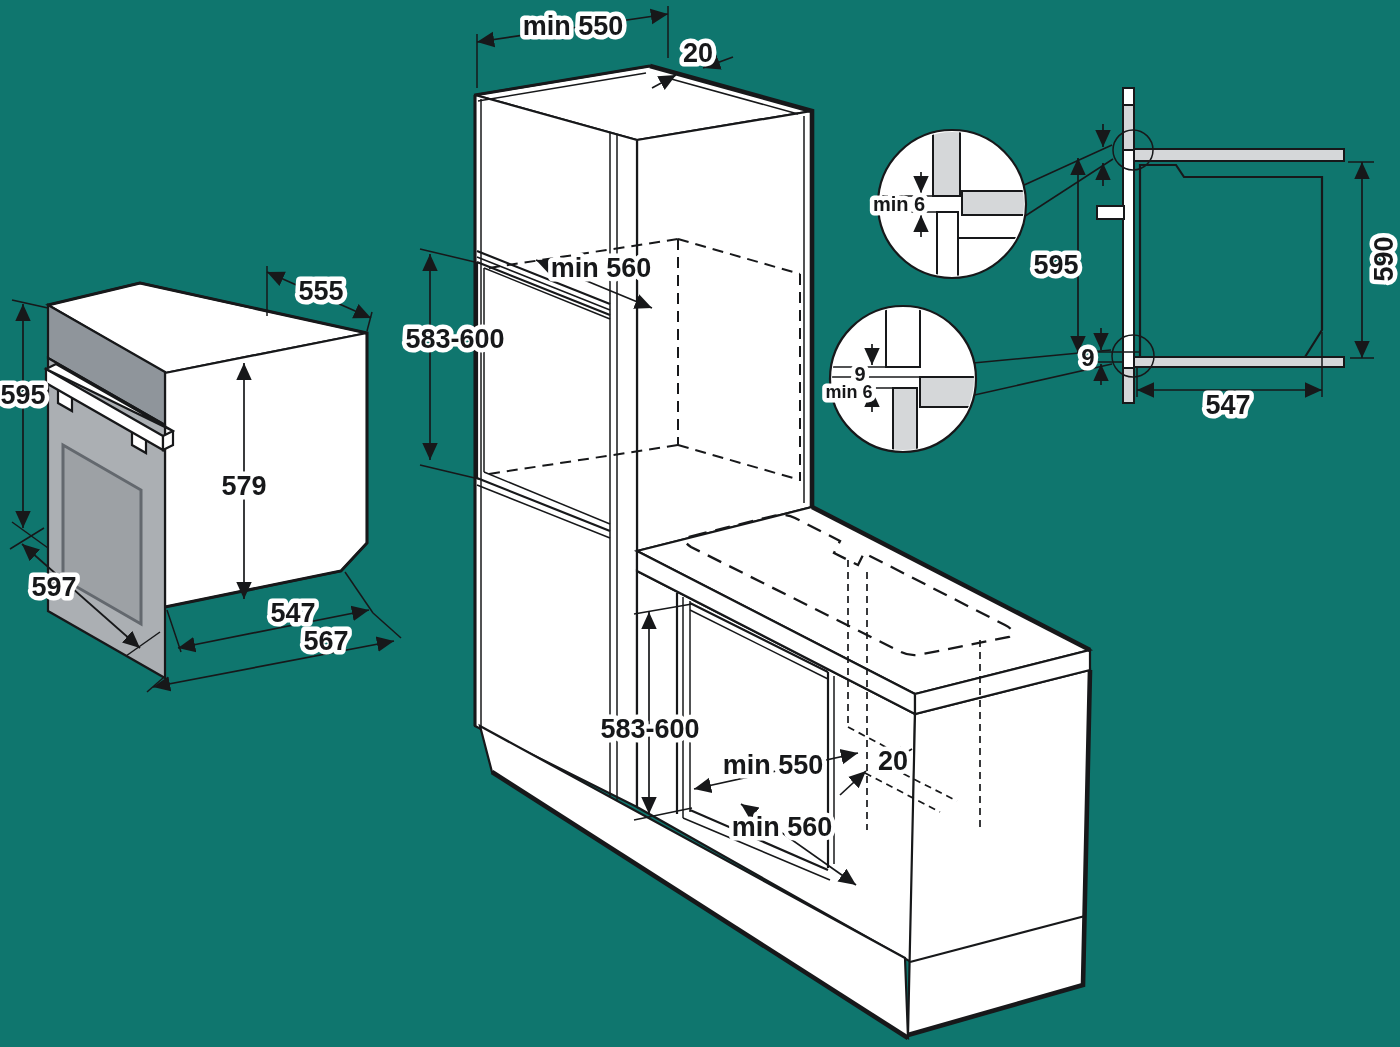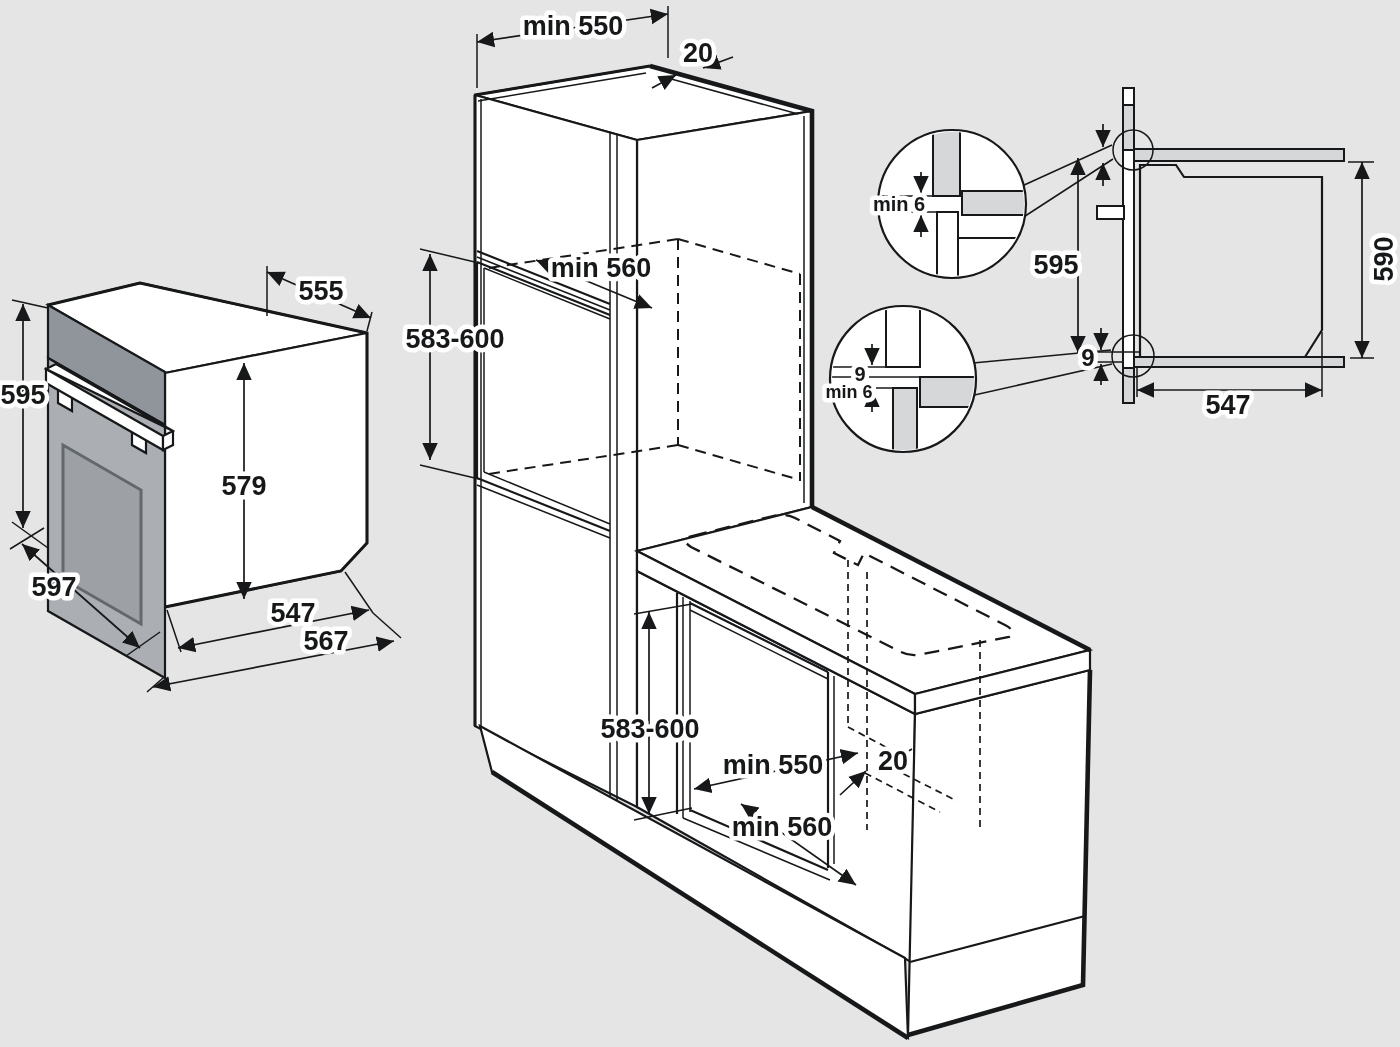--- a/index.html
+++ b/index.html
@@ -1,16 +1,16 @@
 <!DOCTYPE html>
 <html><head>
 <meta charset="utf-8">
 <style>
   html,body{margin:0;padding:0;background:#ffffff;}
-  .stage{position:relative;width:1400px;height:1047px;background:#e5e5e5;overflow:hidden;}
+  .stage{position:relative;width:1400px;height:1047px;background:#0f766e;overflow:hidden;}
   svg{display:block;}
   
   .ln   {stroke:#17181a; fill:none; stroke-width:2.2;}
   .thn  {stroke:#17181a; fill:none; stroke-width:1.5;}
   .thk  {stroke:#17181a; fill:none; stroke-width:4.6;}
   .med  {stroke:#17181a; fill:none; stroke-width:3;}
   .dimln{stroke:#17181a; fill:none; stroke-width:1.7;}
   .dsh  {stroke:#17181a; fill:none; stroke-width:2;   stroke-dasharray:11 7;}
   .dshB {stroke:#17181a; fill:none; stroke-width:2.3; stroke-dasharray:15 9;}
   .dshS {stroke:#17181a; fill:none; stroke-width:1.7; stroke-dasharray:7 5;}

